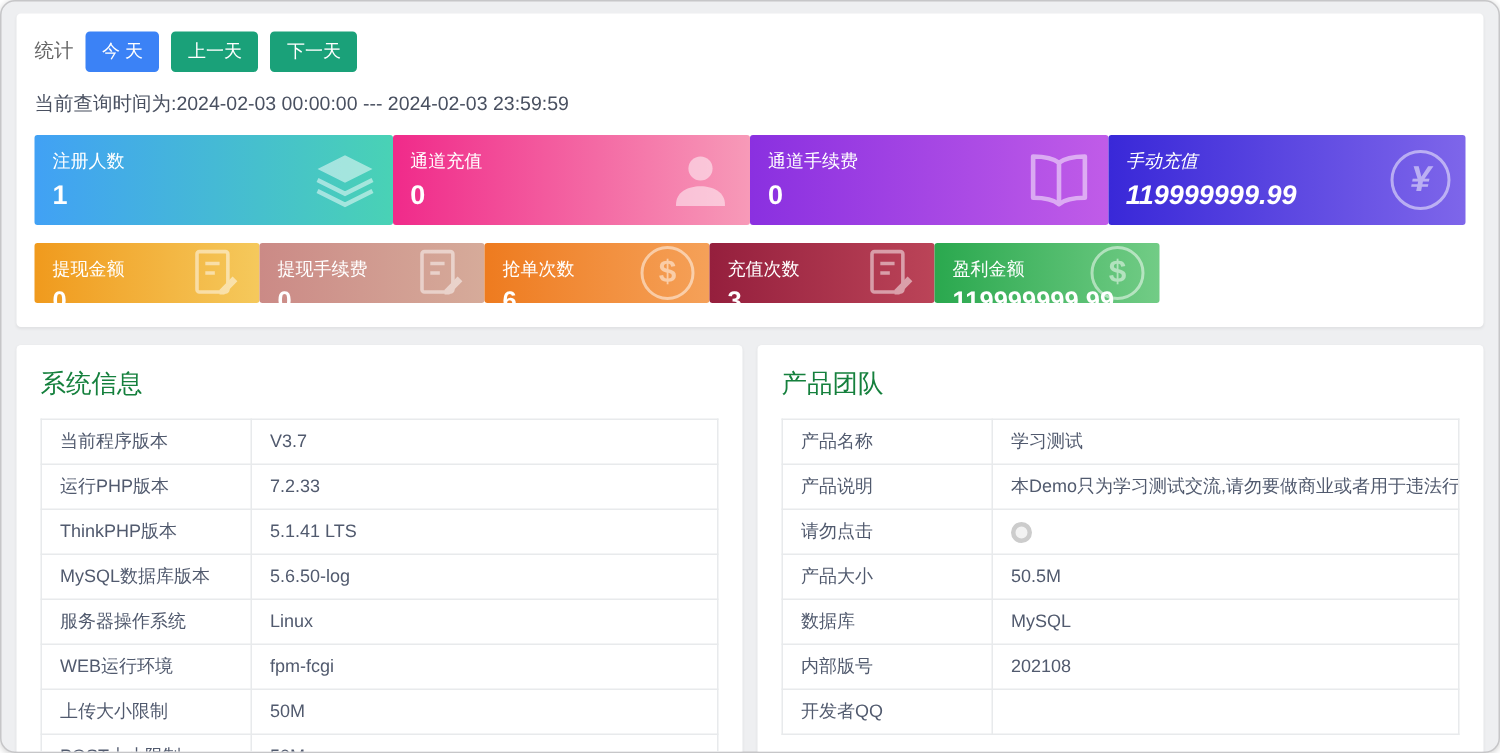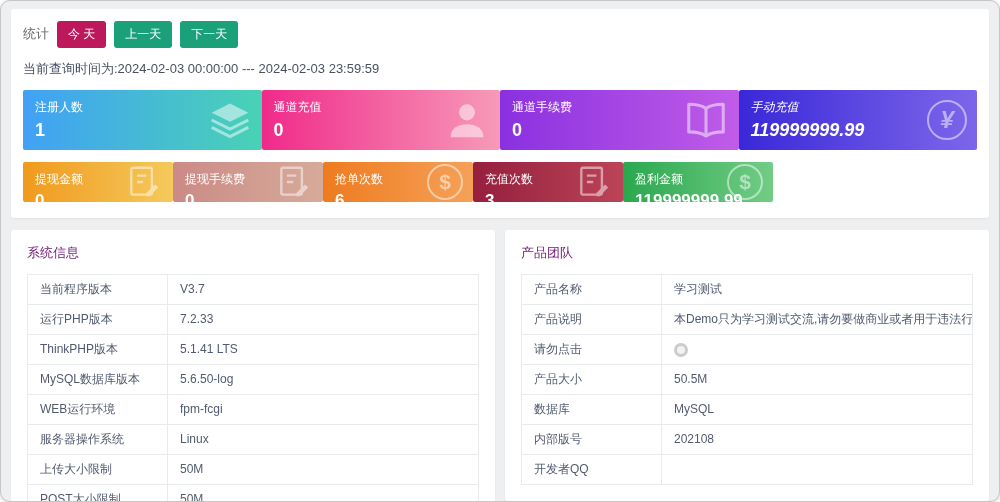--- a/index.html
+++ b/index.html
@@ -48,21 +48,21 @@
   }
   .circle-icon {
     width: 40px; height: 40px; border: 2px solid #fff; border-radius: 50%;
     display: flex; align-items: center; justify-content: center;
     font-size: 24px; font-weight: bold; color: #fff;
   }
   .row2 .circle-icon { width: 36px; height: 36px; font-size: 21px; }
   
   .bottom { display: flex; gap: 10px; margin-top: 12px; align-items: flex-start; }
   .info-panel { flex: 1; padding: 14px 16px 16px; }
-  .panel-title { font-size: 13px; color: #701a75; margin-bottom: 12px; }
+  .panel-title { font-size: 17px; color: #15803d; margin-bottom: 12px; }
   table { width: 100%; border-collapse: collapse; table-layout: fixed; }
   td {
     border: 1px solid #e8eaec; font-size: 12px; color: #515a6e;
     padding: 6px 12px; overflow: hidden; white-space: nowrap;
     height: 25px; vertical-align: middle;
   }
   td.label { width: 140px; }
   .emoji-circle {
     display: inline-block; width: 14px; height: 14px; border-radius: 50%;
     border: 3px solid #cccccc; background: #f2f2f2; vertical-align: middle;
@@ -71,21 +71,21 @@
 </style>
 </head>
 <body>
 
 <div class="frame">
   <div class="page">
 
     <div class="panel stats-panel">
       <div class="stats-header">
         <span class="stats-label">统计</span>
-        <button class="btn" style="background: #be185d;">今 天</button>
+        <button class="btn" style="background: #3b82f6;">今 天</button>
         <button class="btn" style="background: rgb(26, 161, 121);">上一天</button>
         <button class="btn" style="background: rgb(26, 161, 121);">下一天</button>
       </div>
 
       <div class="query-time">当前查询时间为:2024-02-03 00:00:00 --- 2024-02-03 23:59:59</div>
 
       <div class="cards-row row1">
 
         <div class="stat-card" style="background: linear-gradient(90deg, rgb(65, 161, 245), rgb(73, 210, 181));">
           <div class="stat-title">注册人数</div>
@@ -204,26 +204,26 @@
             </tr>
             <tr>
               <td class="label">ThinkPHP版本</td>
               <td class="value">5.1.41 LTS</td>
             </tr>
             <tr>
               <td class="label">MySQL数据库版本</td>
               <td class="value">5.6.50-log</td>
             </tr>
             <tr>
+              <td class="label">服务器操作系统</td>
+              <td class="value">Linux</td>
+            </tr>
+            <tr>
               <td class="label">WEB运行环境</td>
               <td class="value">fpm-fcgi</td>
-            </tr>
-            <tr>
-              <td class="label">服务器操作系统</td>
-              <td class="value">Linux</td>
             </tr>
             <tr>
               <td class="label">上传大小限制</td>
               <td class="value">50M</td>
             </tr>
             <tr>
               <td class="label">POST大小限制</td>
               <td class="value">50M</td>
             </tr>
           </tbody>

